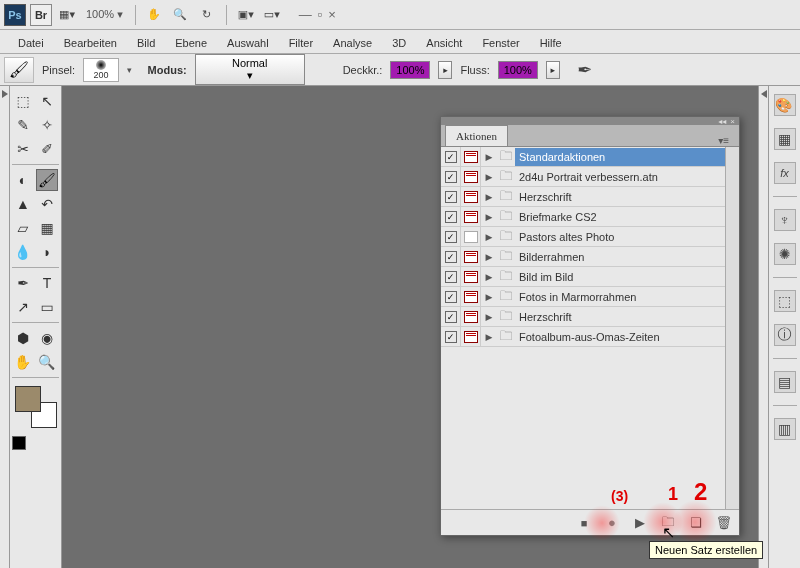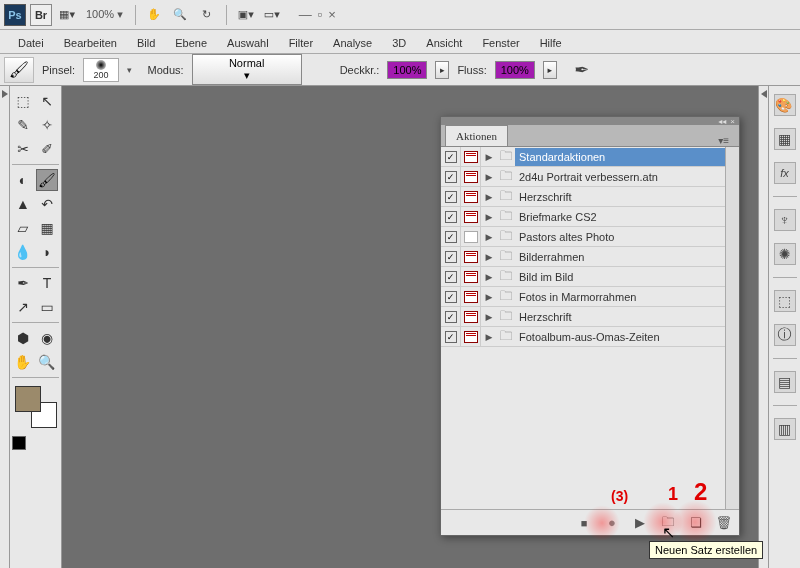--- a/index.html
+++ b/index.html
@@ -121,21 +121,21 @@
 </div>
 
 <div class="options-bar">
   <div class="opt-icon">🖌</div>
   <span class="opt-label">Pinsel:</span>
   <div class="brush-preview">
     <div class="brush-dot"></div>
     <div class="brush-num">200</div>
   </div>
   <span style="color:#555;font-size:9px;">▾</span>
-  <span class="opt-label" style="margin-left:8px;">Modus:</span>
+  <span class="opt-label" style="margin-left:8px;font-weight:bold;">Modus:</span>
   <div class="opt-dropdown">
       <span>Normal</span>
       <span>▾</span>
     </div>
   <span class="opt-label" style="margin-left:30px;">Deckkr.:</span>
   <div class="opt-field">100%</div>
   <div class="opt-arrow">▸</div>
   <span class="opt-label" style="">Fluss:</span>
   <div class="opt-field">100%</div>
   <div class="opt-arrow">▸</div>

